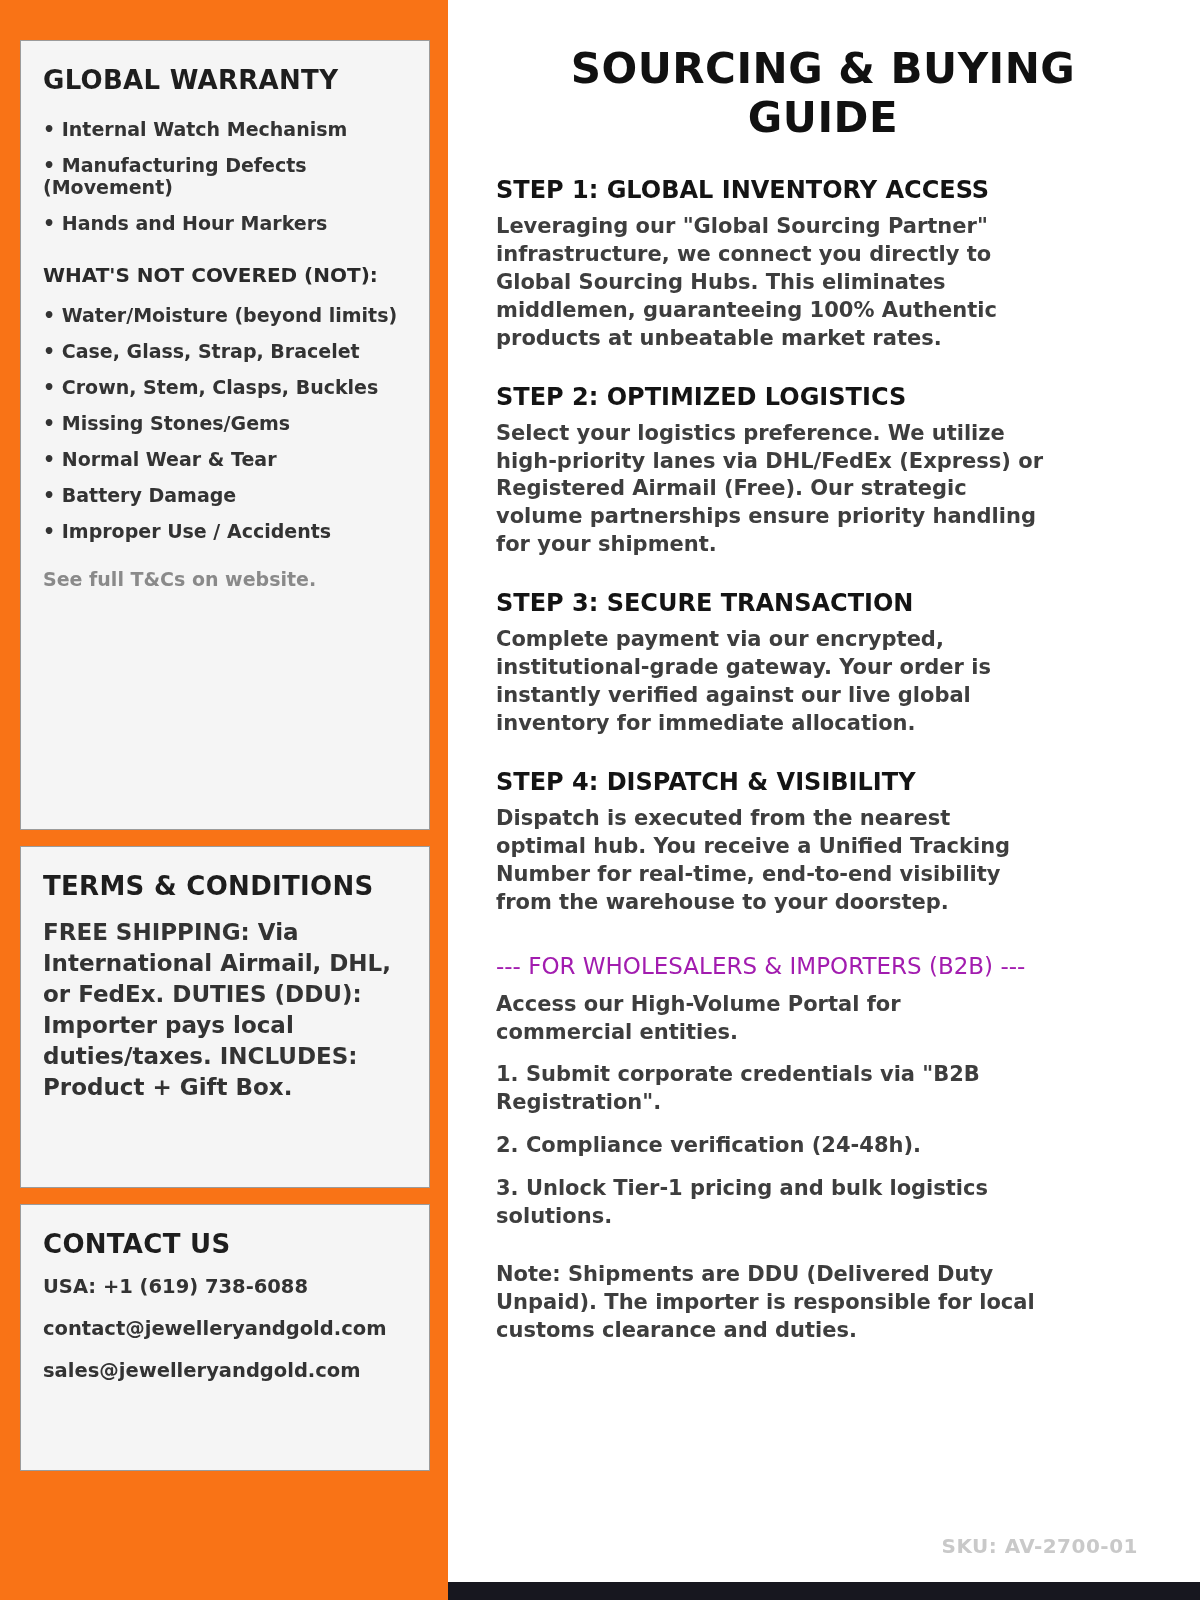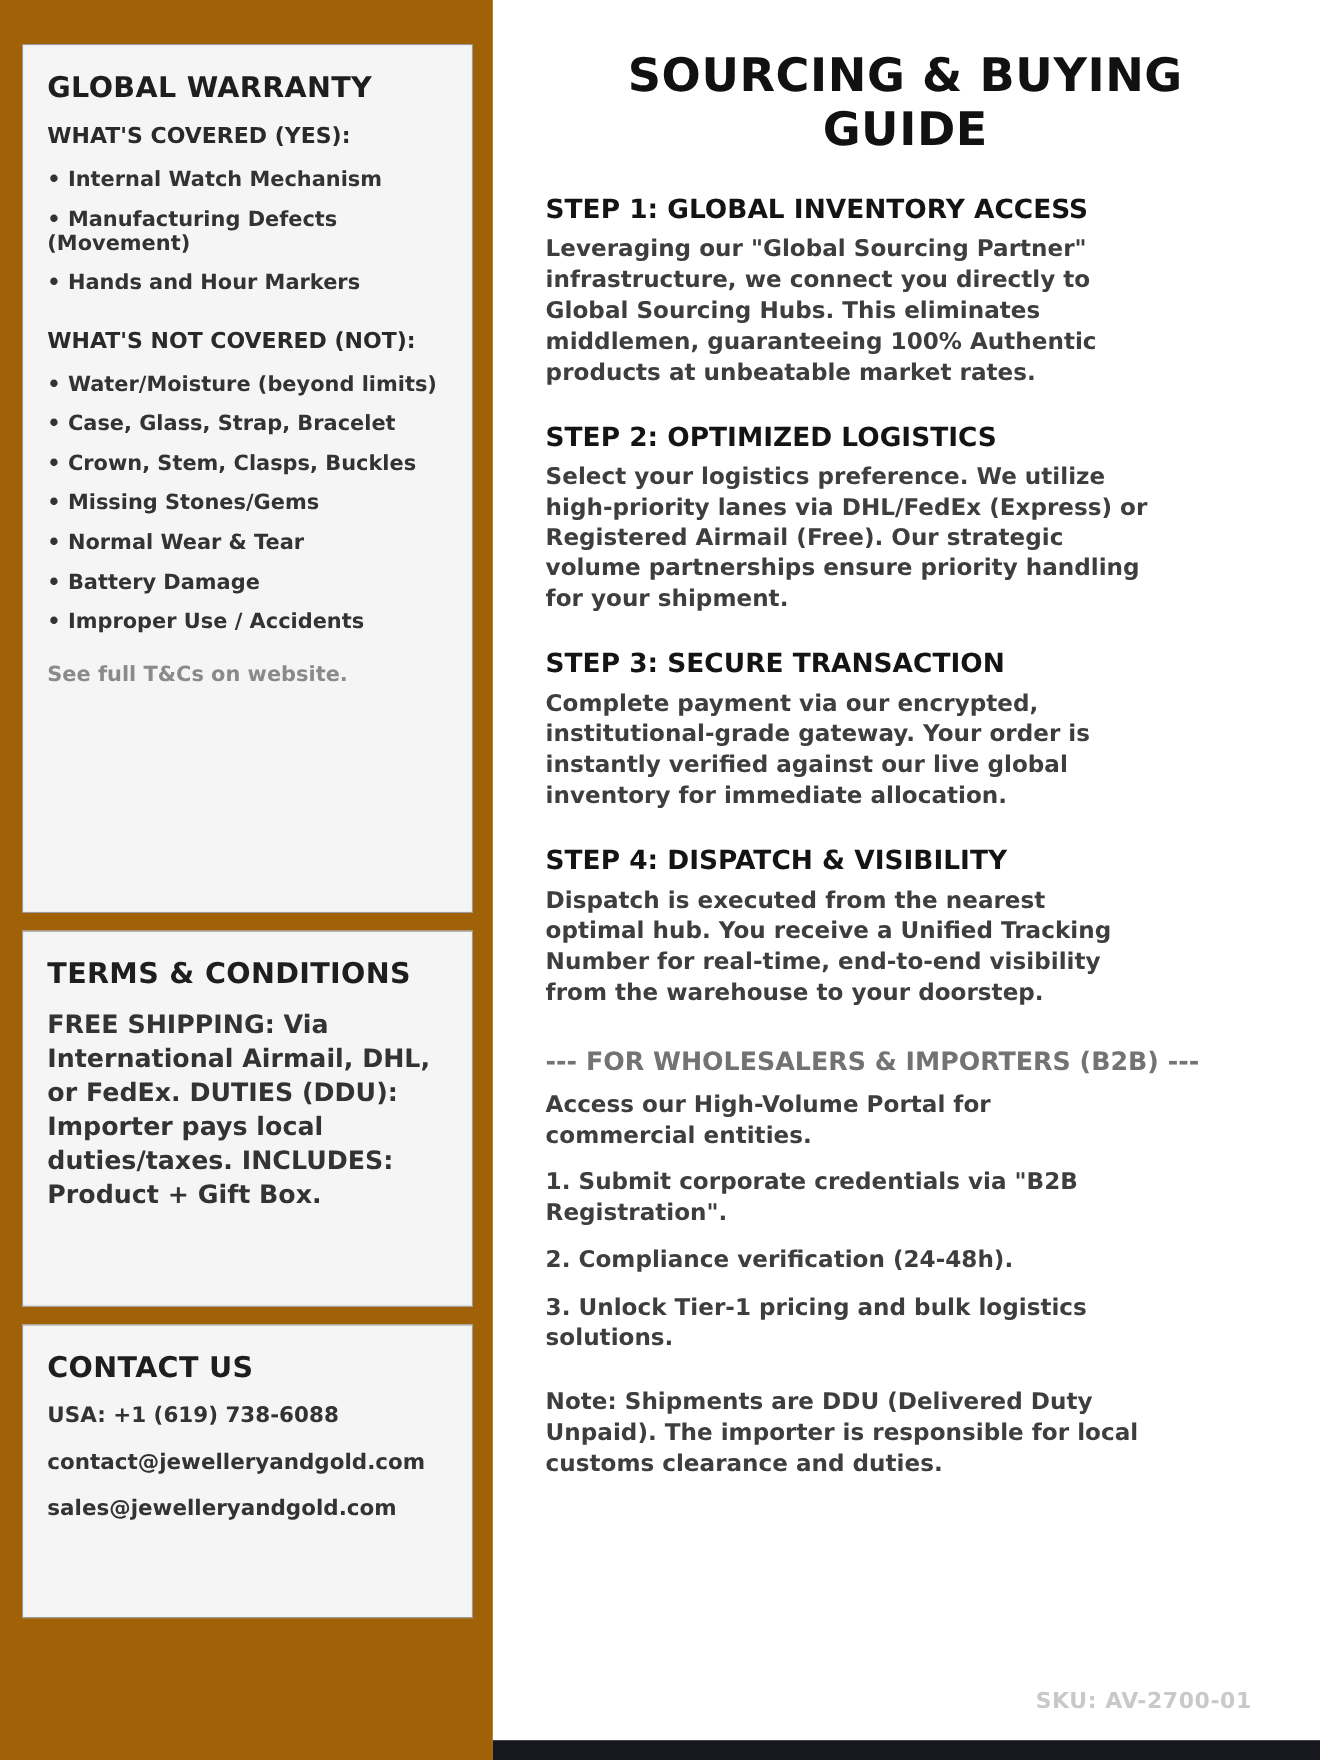--- a/index.html
+++ b/index.html
@@ -9,21 +9,21 @@
     position: relative;
     display: flex;
     font-family: "DejaVu Sans", "Liberation Sans", sans-serif;
     background: #ffffff;
     overflow: hidden;
   }
 
   
   .sidebar {
     width: 448px; flex-shrink: 0;
-    background: #a16207;
+    background: #f97316;
     padding: 40px 18px 0 20px;
   }
   .panel {
     border: 1px solid #9b9b9b;
     background: #f5f5f5;
     padding: 24px 22px;
     margin-bottom: 16px;
   }
   .panel-warranty { min-height: 790px; }
   .panel-terms    { min-height: 342px; }
@@ -77,21 +77,21 @@
     font-size: 24px; font-weight: bold; color: #141414;
   }
   .step-body {
     margin: 0;
     max-width: 548px;
     font-size: 21px; font-weight: bold; color: #3e3e3e;
     line-height: 1.33;
   }
   .b2b-heading {
     margin: 36px 0 12px;
-    font-size: 23px; font-weight: bold; color: #737373;
+    font-size: 23px; font-weight: normal; color: #a21caf;
   }
   .b2b-item { margin: 0 0 15px; }
   .b2b-note { margin-top: 30px; }
 
   .sku {
     position: absolute;
     right: 62px; bottom: 42px;
     font-size: 20px; font-weight: bold; color: #c9c9c9;
     letter-spacing: 0.5px;
   }
@@ -106,21 +106,20 @@
 </head>
 <body>
 
 <div class="page">
 
   <aside class="sidebar">
 
     <section class="panel panel-warranty">
       <h2 class="panel-title">GLOBAL WARRANTY</h2>
 
-      <div class="sub-title first">WHAT'S COVERED (YES):</div>
       <ul class="bullet-list">
         <li>Internal Watch Mechanism</li>
         <li>Manufacturing Defects (Movement)</li>
         <li>Hands and Hour Markers</li>
       </ul>
 
       <div class="sub-title">WHAT'S NOT COVERED (NOT):</div>
       <ul class="bullet-list">
         <li>Water/Moisture (beyond limits)</li>
         <li>Case, Glass, Strap, Bracelet</li>

